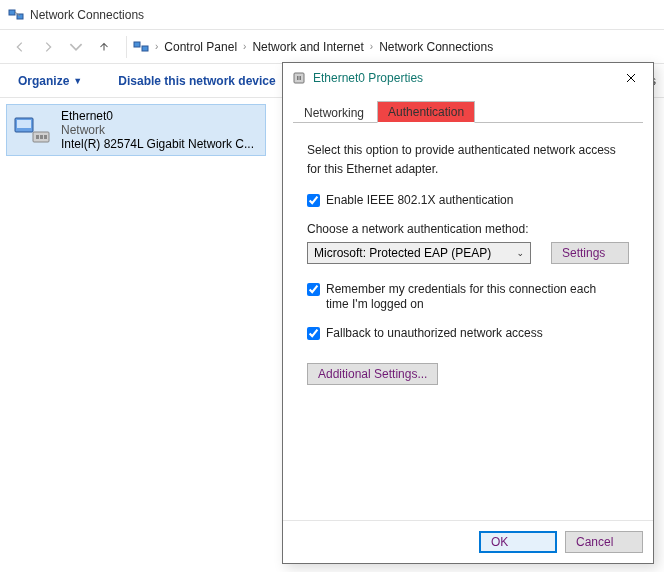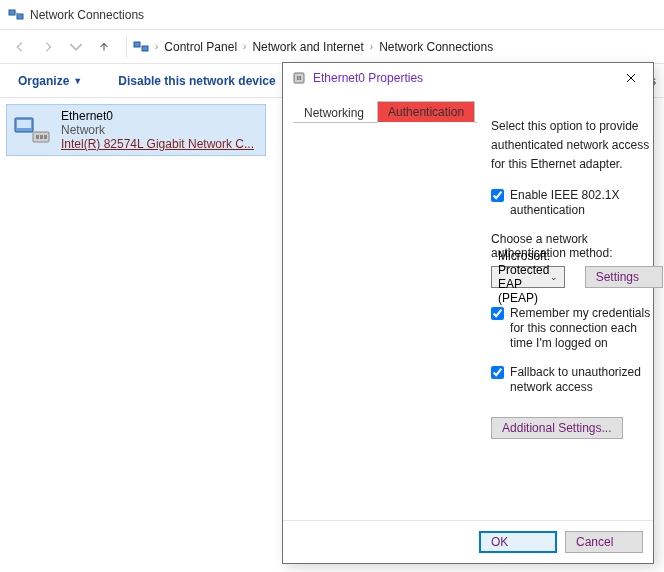--- a/index.html
+++ b/index.html
@@ -27,31 +27,31 @@
 .toolbtn .caret { margin-left: 4px; font-size: 9px; color: #1a4aa0; }
 .right-clip { position: absolute; right: 8px; color: #333; }
 
 
 .listarea { padding: 6px; }
 .conn-item { display: flex; align-items: center; width: 260px; padding: 4px 6px; background: #d7e8f8; border: 1px solid #a7cdf0; }
 .conn-icon { width: 40px; height: 32px; margin-right: 8px; display:flex; align-items:center; justify-content:center; }
 .conn-text { line-height: 14px; }
 .conn-name { color: #000; }
 .conn-status { color: #555; }
-.conn-device { color: #7f1d1d; white-space: nowrap; overflow: hidden; text-overflow: ellipsis; max-width: 200px; text-decoration: underline; }
+.conn-device { color: #000000; white-space: nowrap; overflow: hidden; text-overflow: ellipsis; max-width: 200px; }
 
 
 .dialog { position: absolute; left: 282px; top: 62px; width: 372px; height: 502px; background: #fff; border: 1px solid #707070; box-shadow: 4px 4px 12px rgba(0,0,0,0.15); display: flex; flex-direction: column; }
 .dlg-title { display: flex; align-items: center; height: 30px; padding: 0 8px; }
 .dlg-title .icon { width: 16px; height: 16px; margin-right: 6px; }
-.dlg-title-text { flex: 1; color: #6d28d9; }
+.dlg-title-text { flex: 1; color: #0f766e; }
 .dlg-close { width: 28px; height: 20px; display: flex; align-items: center; justify-content: center; color: #333; }
 .dlg-close svg { width: 10px; height: 10px; }
 
-.dlg-body { flex: 1; padding: 6px 10px 10px 10px; display: flex; flex-direction: row; }
+.dlg-body { flex: 1; padding: 6px 10px 10px 10px; display: flex; flex-direction: column; }
 .tabs { display: flex; align-items: flex-end; border-bottom: 1px solid #bfbfbf; height: 24px; }
 .tab { padding: 3px 10px; border: 1px solid transparent; border-bottom: none; color: #333; margin-right: 2px; position: relative; top: 1px; }
 .tab.active { background: #ef4444; border-color: #bfbfbf; border-bottom: 1px solid #fff; }
 .tabpane { padding: 18px 14px 8px 14px; flex: 1; }
 .desc { color: #222; margin-bottom: 14px; max-width: 320px; line-height: 19px; }
 .checkrow { display: flex; align-items: flex-start; margin-bottom: 14px; }
 .checkrow input { margin-right: 6px; margin-top: 1px; }
 .checkrow label { color: #222; line-height: 15px; }
 .section-label { color: #222; margin: 12px 0 6px 0; }
 .dd-row { display: flex; align-items: center; gap: 20px; margin-bottom: 18px; }

